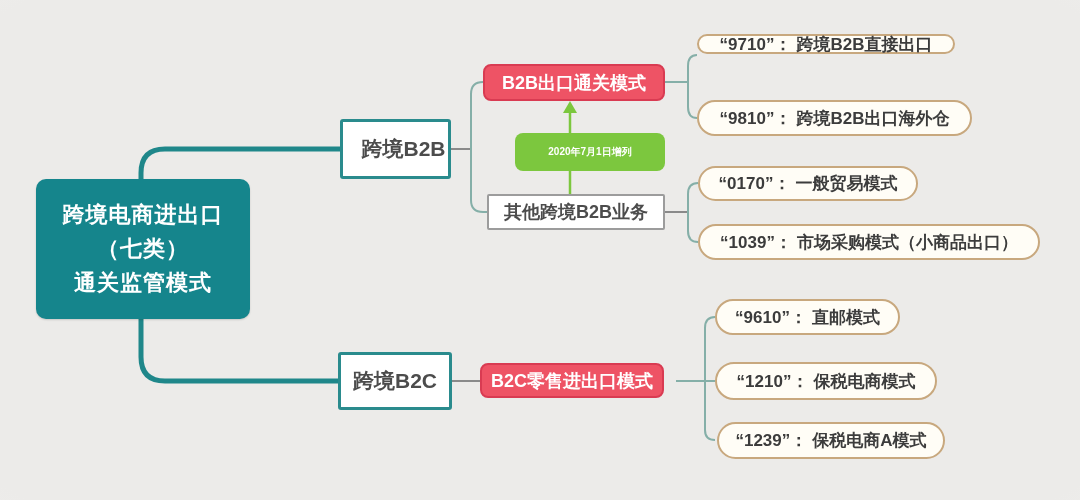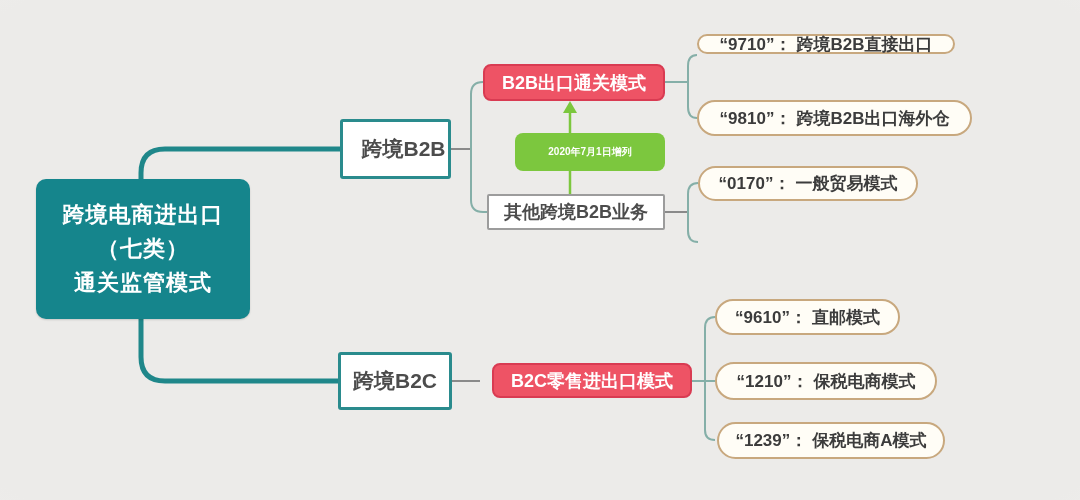--- a/index.html
+++ b/index.html
@@ -94,35 +94,39 @@
   </div>
 
   <div class="node green-node" style="left:495px;top:133px;width:150px;height:38px;">
     <span>2020年7月1日增列</span>
   </div>
 
   <div class="node plain-node" style="left:487px;top:194px;width:178px;height:36px;">
     <span>其他跨境B2B业务</span>
   </div>
 
-  <div class="node red-node" style="left:492px;top:363px;width:200px;height:35px;">
+  <div class="node red-node" style="left:480px;top:363px;width:184px;height:35px;">
     <span>B2C零售进出口模式</span>
   </div>
 
   <div class="node leaf-node" style="left:697px;top:34px;width:258px;height:20px;">
     <span>“9710”：</span>
     <span class="leaf-label">跨境B2B直接出口</span>
   </div>
   <div class="node leaf-node" style="left:697px;top:100px;width:275px;height:36px;">
     <span>“9810”：</span>
     <span class="leaf-label">跨境B2B出口海外仓</span>
   </div>
   <div class="node leaf-node" style="left:698px;top:166px;width:220px;height:35px;">
     <span>“0170”：</span>
     <span class="leaf-label">一般贸易模式</span>
+  </div>
+  <div class="node leaf-node" style="left:698px;top:224px;width:342px;height:36px;">
+    <span>“1039”：</span>
+    <span class="leaf-label">市场采购模式（小商品出口）</span>
   </div>
   <div class="node leaf-node" style="left:715px;top:299px;width:185px;height:36px;">
     <span>“9610”：</span>
     <span class="leaf-label">直邮模式</span>
   </div>
   <div class="node leaf-node" style="left:715px;top:362px;width:222px;height:38px;">
     <span>“1210”：</span>
     <span class="leaf-label">保税电商模式</span>
   </div>
   <div class="node leaf-node" style="left:717px;top:422px;width:228px;height:37px;">

